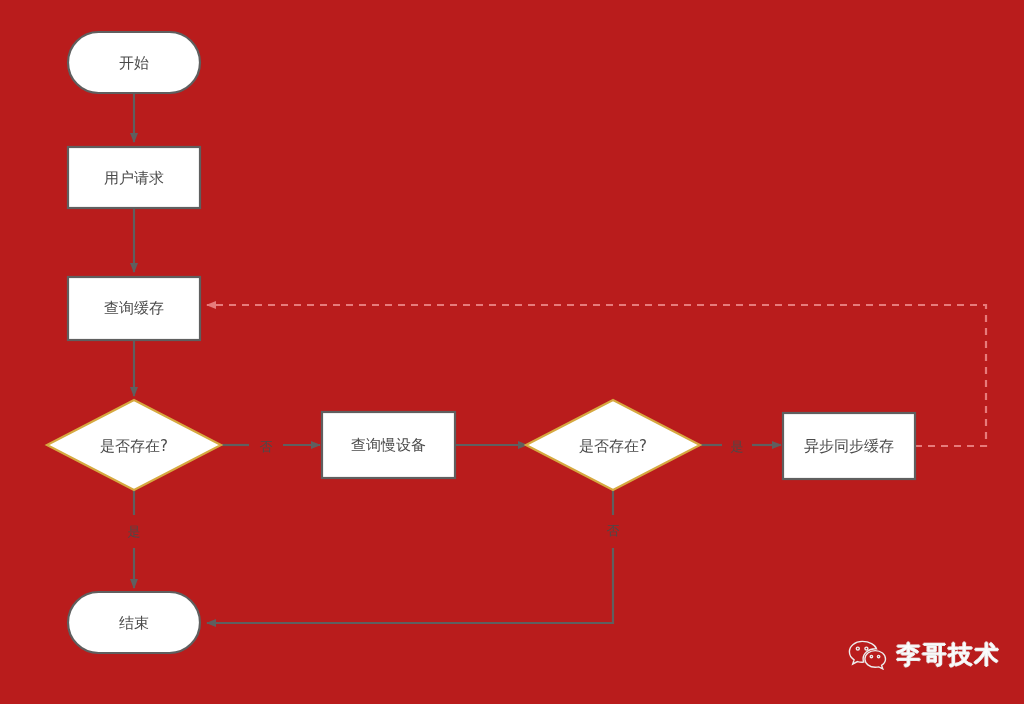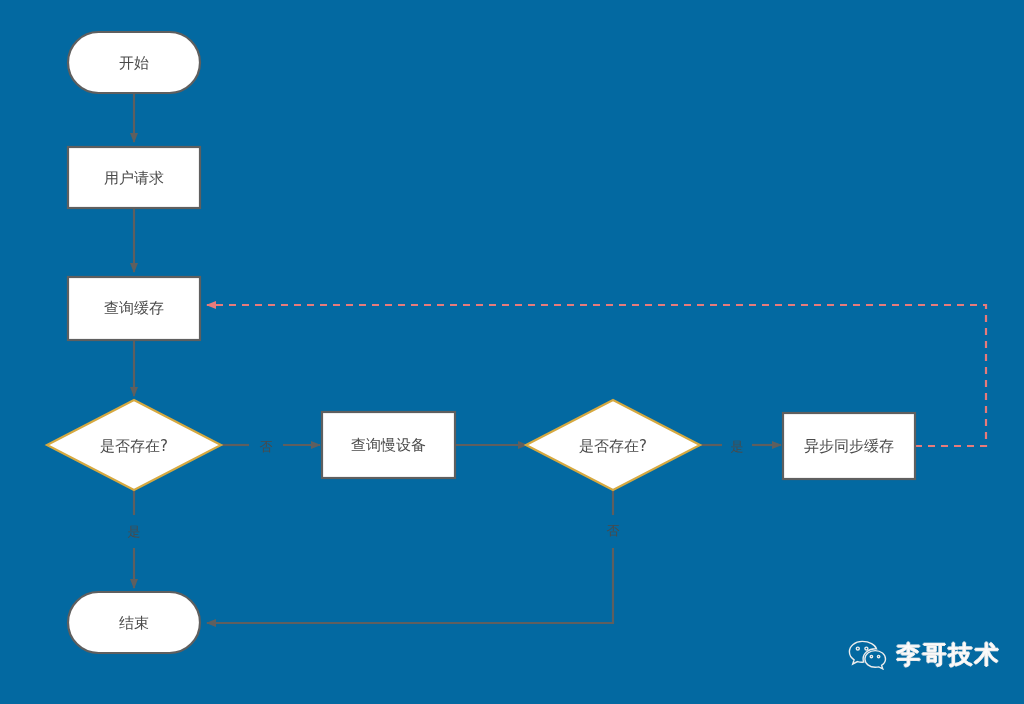--- a/index.html
+++ b/index.html
@@ -10,21 +10,21 @@
   body {
     width: 1024px;
     height: 704px;
     overflow: hidden;
     font-family: "DejaVu Sans", "Liberation Sans", sans-serif;
   }
   #canvas {
     position: relative;
     width: 1024px;
     height: 704px;
-    background: #0369a1;
+    background: #b91c1c;
   }
   svg#flow {
     position: absolute;
     top: 0;
     left: 0;
     width: 1024px;
     height: 704px;
   }
   .node-shape {
     fill: #ffffff;

